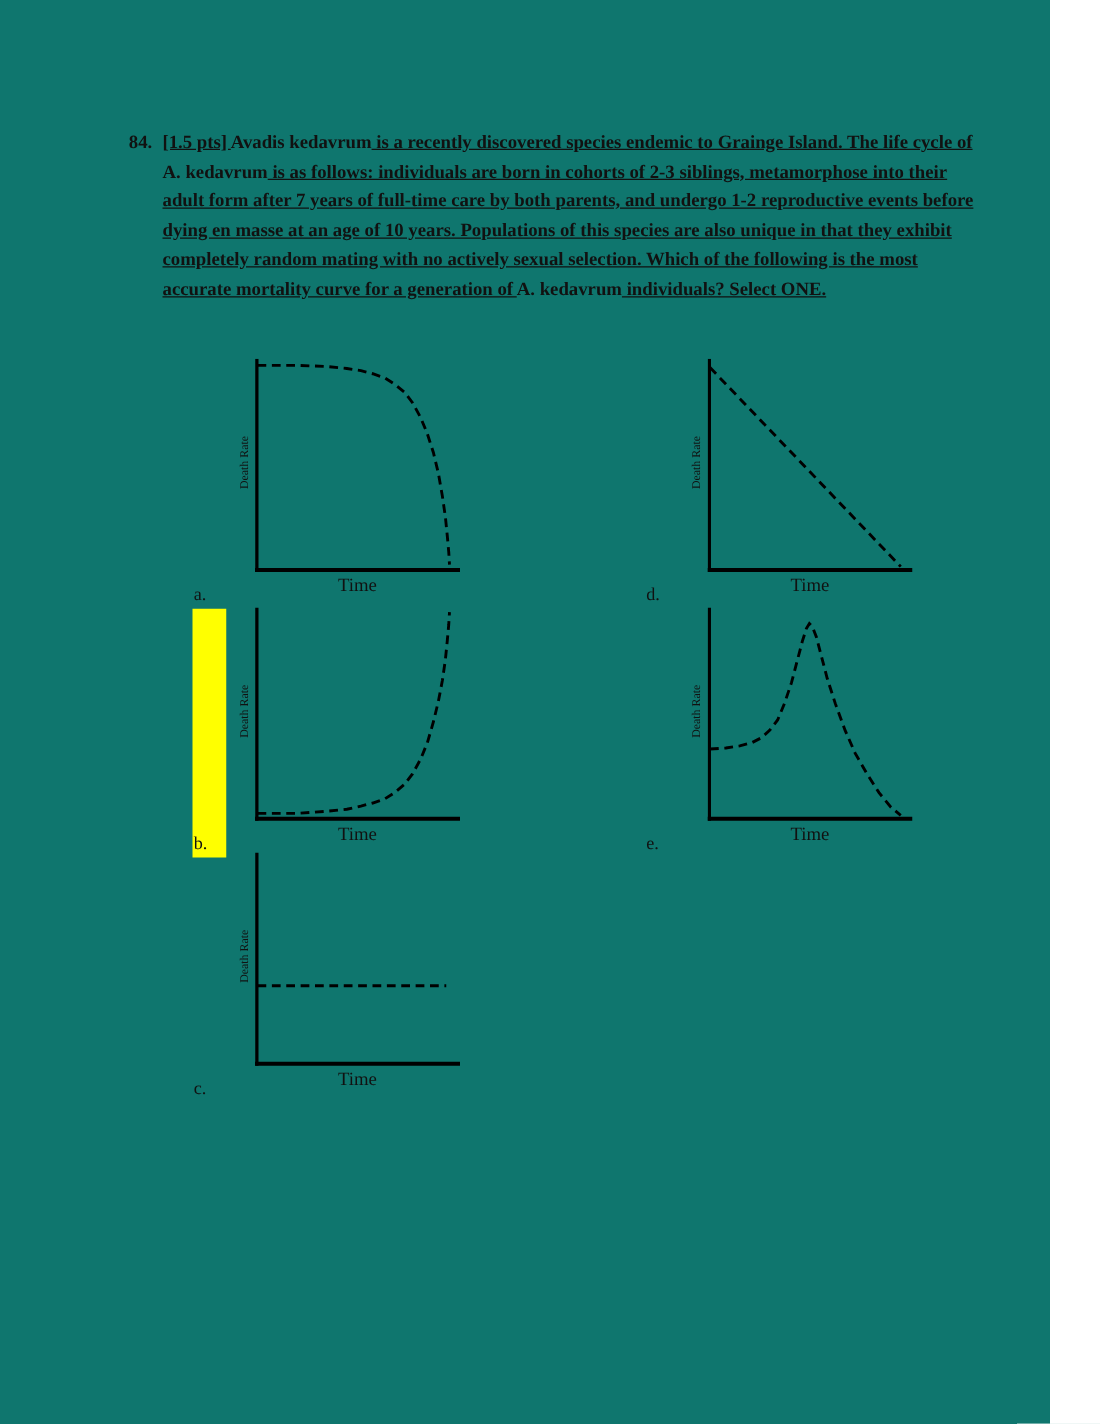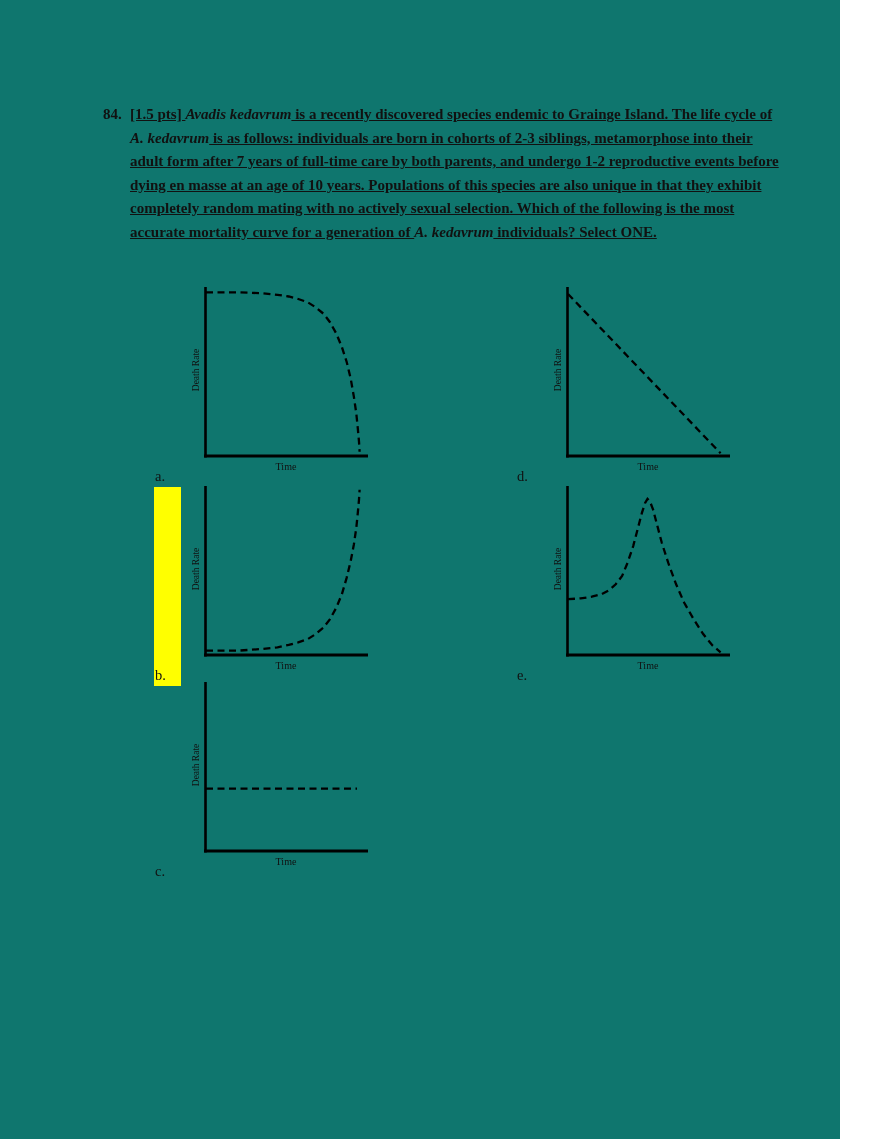--- a/index.html
+++ b/index.html
@@ -20,21 +20,21 @@
     font-size:15px;
     line-height:23.5px;
     font-weight:bold;
     color:#111111;
   }
   .qnum{
     position:absolute;
     left:0;top:0;
   }
   .question .bold{font-style:normal;text-decoration:underline;}
-  .question .bold-italic{font-style:italic;}
+  .question .bold-italic{}
 
   .highlight-bar{
     position:absolute;
     left:154px;top:487px;
     width:27px;height:199px;
     background:#ffff00;
   }
 
   .chart{
     position:absolute;
@@ -54,21 +54,21 @@
     transform:translate(-50%,-50%) rotate(-90deg);
     font-size:9.5px;
     white-space:nowrap;
     color:#111111;
   }
   .xlabel{
     position:absolute;
     top:174px;left:0;
     width:100%;
     text-align:center;
-    font-size:10px;
+    font-size:15px;
     color:#111111;
   }
   .optlabel{
     position:absolute;
     left:-49px;top:181px;
     font-size:14.5px;
     color:#111111;
   }
 </style>
 </head>

